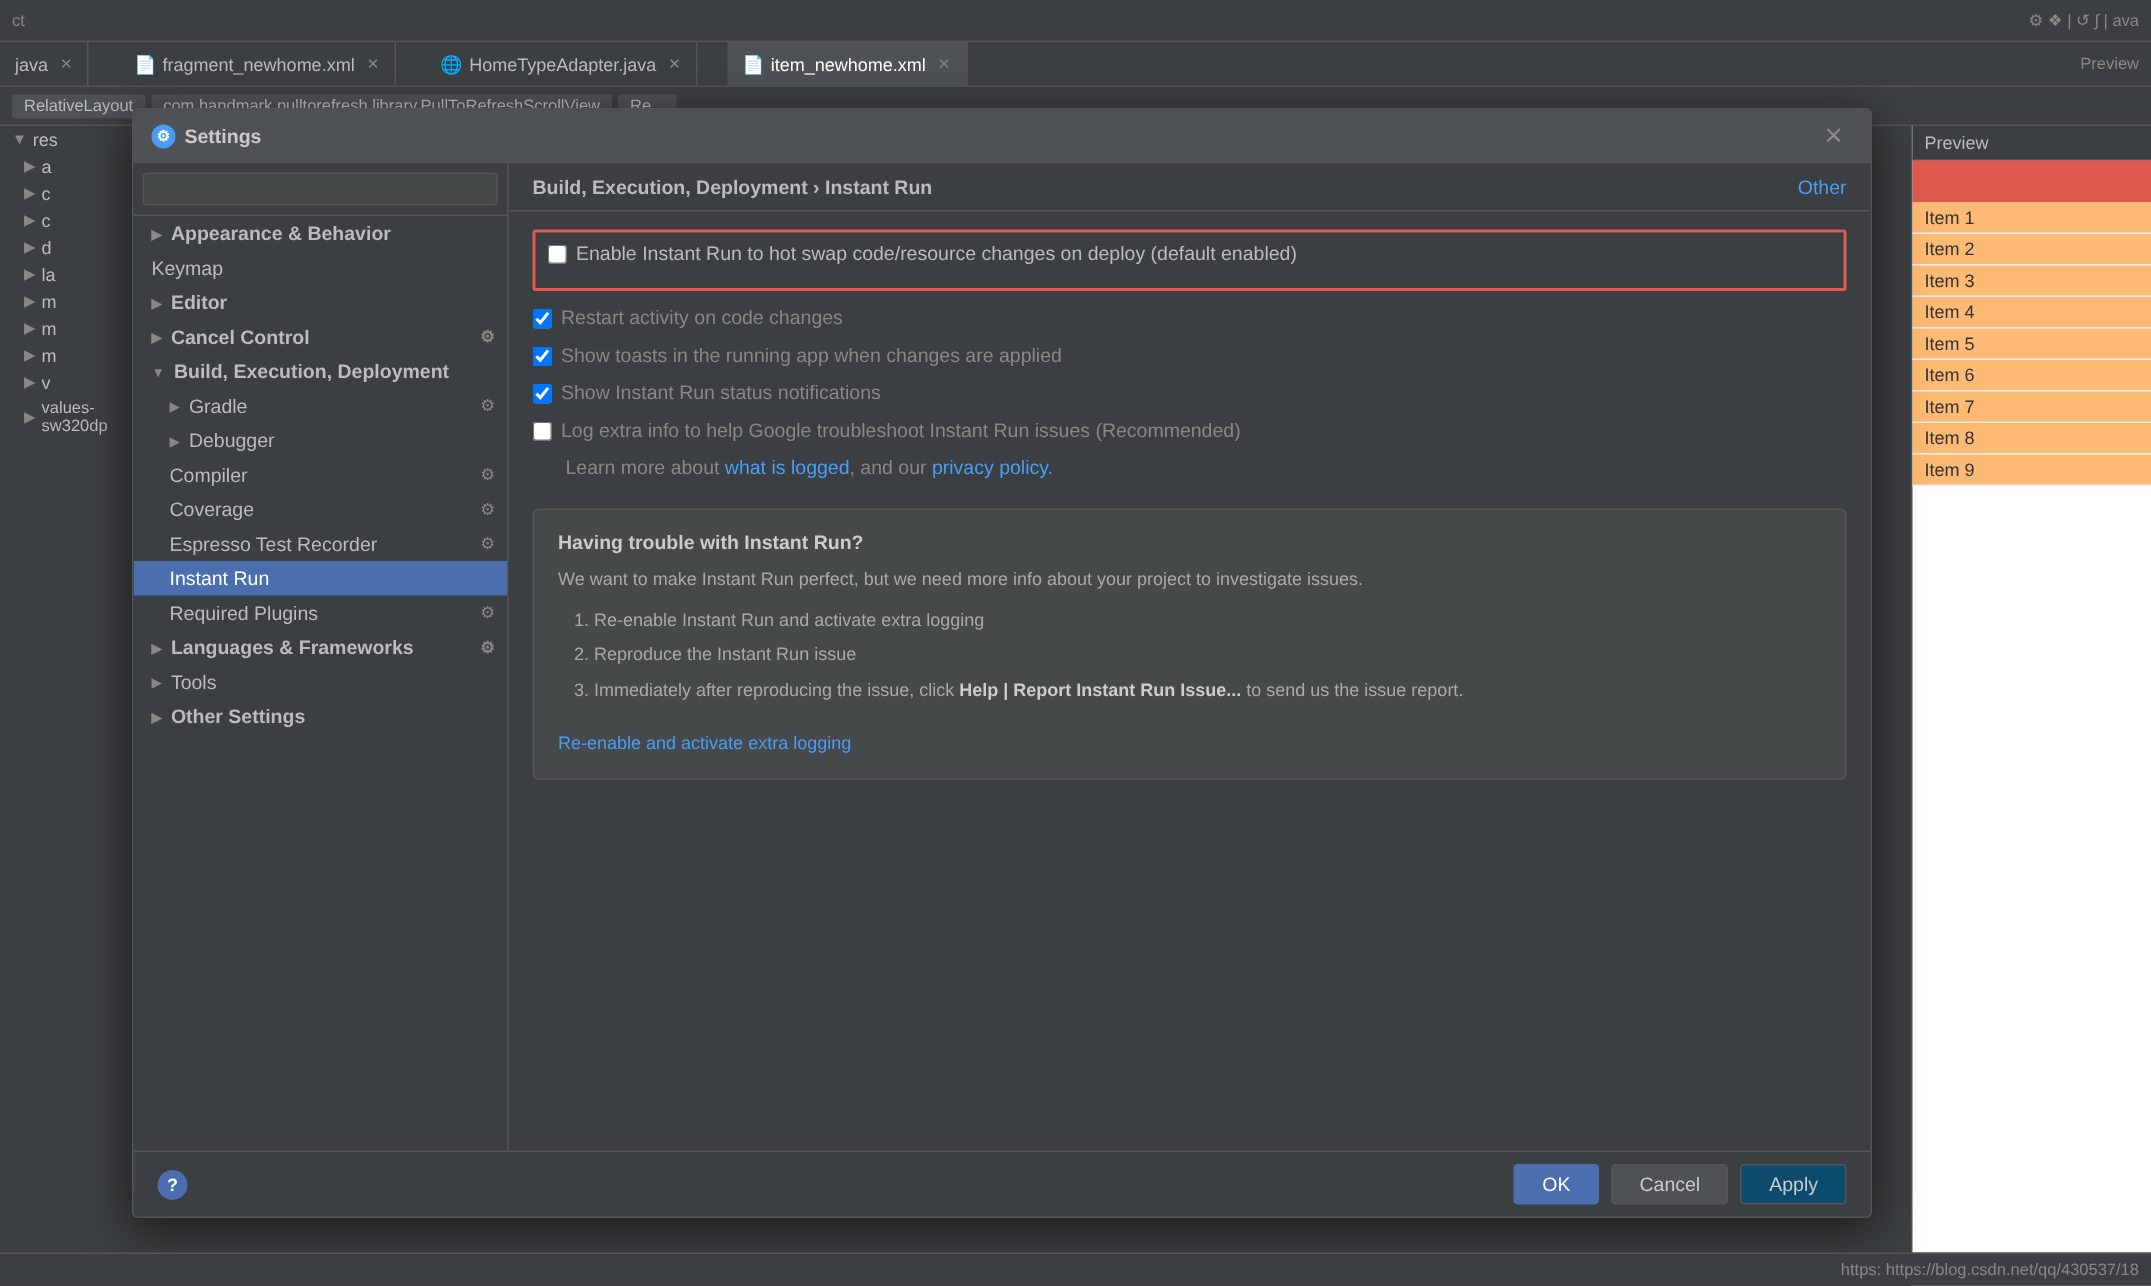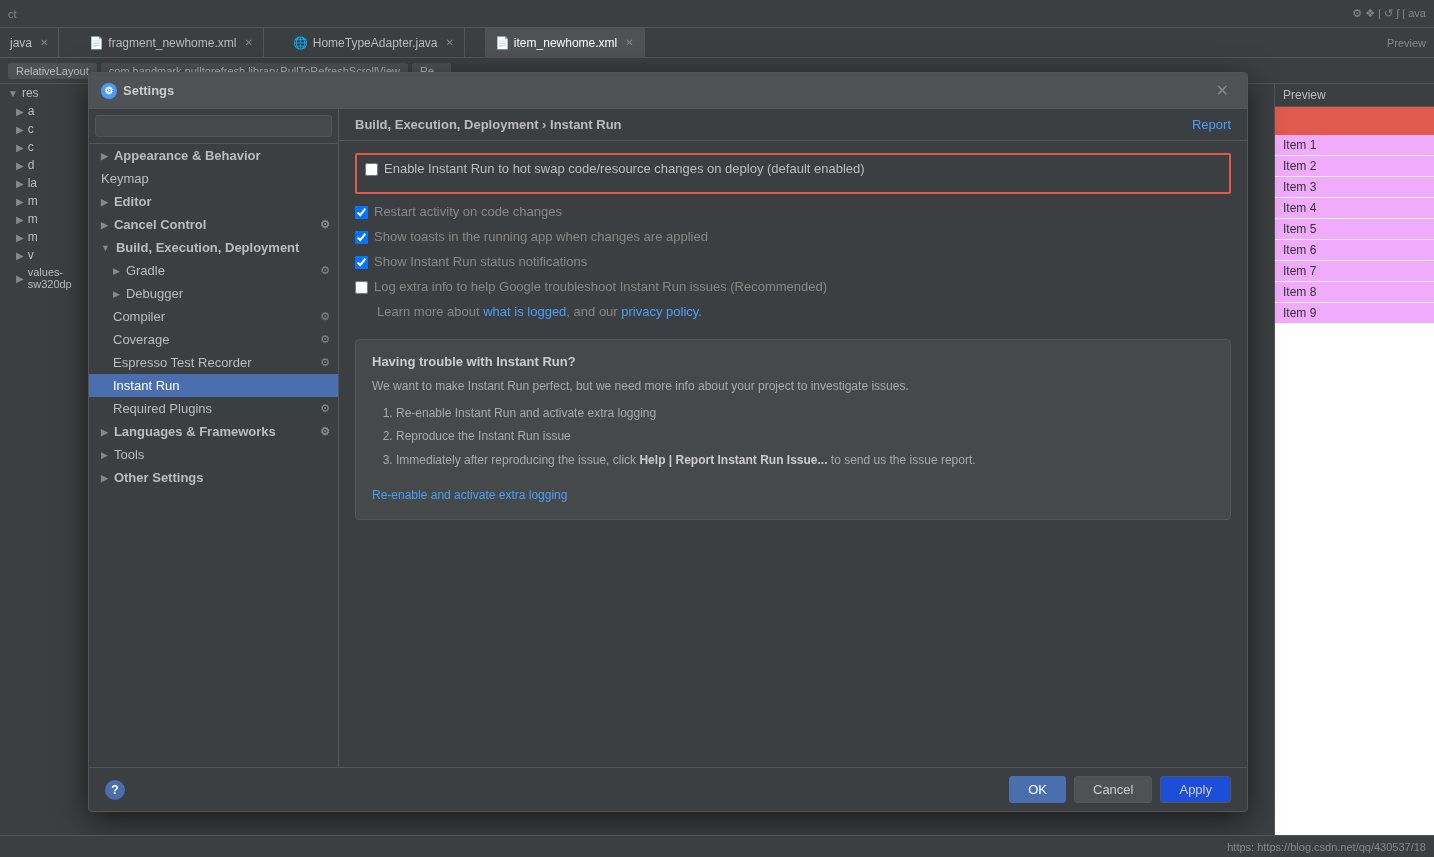--- a/index.html
+++ b/index.html
@@ -119,21 +119,21 @@
       color: #bbbcbe;
       font-size: 12px;
       padding: 4px 8px;
       border-bottom: 1px solid #555;
     }
     .right-panel-red-bar {
       background: #e05a4e;
       height: 28px;
     }
     .right-panel-items {
-      background: #f0abfc;
+      background: #fdba74;
     }
     .right-panel-item {
       padding: 3px 8px;
       font-size: 12px;
       color: #333;
       border-bottom: 1px solid #eee;
     }
 
     
     .status-bar {
@@ -373,21 +373,21 @@
     .btn-ok {
       background: #4b6eaf;
       color: #fff;
       border-color: #4b6eaf;
     }
     .btn-cancel {
       background: #4e5254;
       color: #ccc;
     }
     .btn-apply {
-      background: #1d4ed8;
+      background: #0c4a6e;
       color: #ccc;
     }
 
     
     .help-icon {
       width: 20px;
       height: 20px;
       background: #4b6eaf;
       border-radius: 50%;
       color: #fff;
@@ -592,21 +592,21 @@
 
       <div class="sidebar-item bold">
         <span class="arrow">▶</span>
         <span>Other Settings</span>
       </div>
     </div>
 
     <div class="dialog-content">
       <div class="content-header">
         <span class="content-breadcrumb">Build, Execution, Deployment › Instant Run</span>
-        <a class="reset-link" href="#">Report</a>
+        <a class="reset-link" href="#">Other</a>
       </div>
 
       <div class="content-main">
 
         <div class="first-option-wrapper">
           <div class="option-row">
             <input type="checkbox" id="opt1" style="">
             <label class="option-label" for="opt1">Enable Instant Run to hot swap code/resource changes on deploy (default enabled)</label>
           </div>
         </div>

